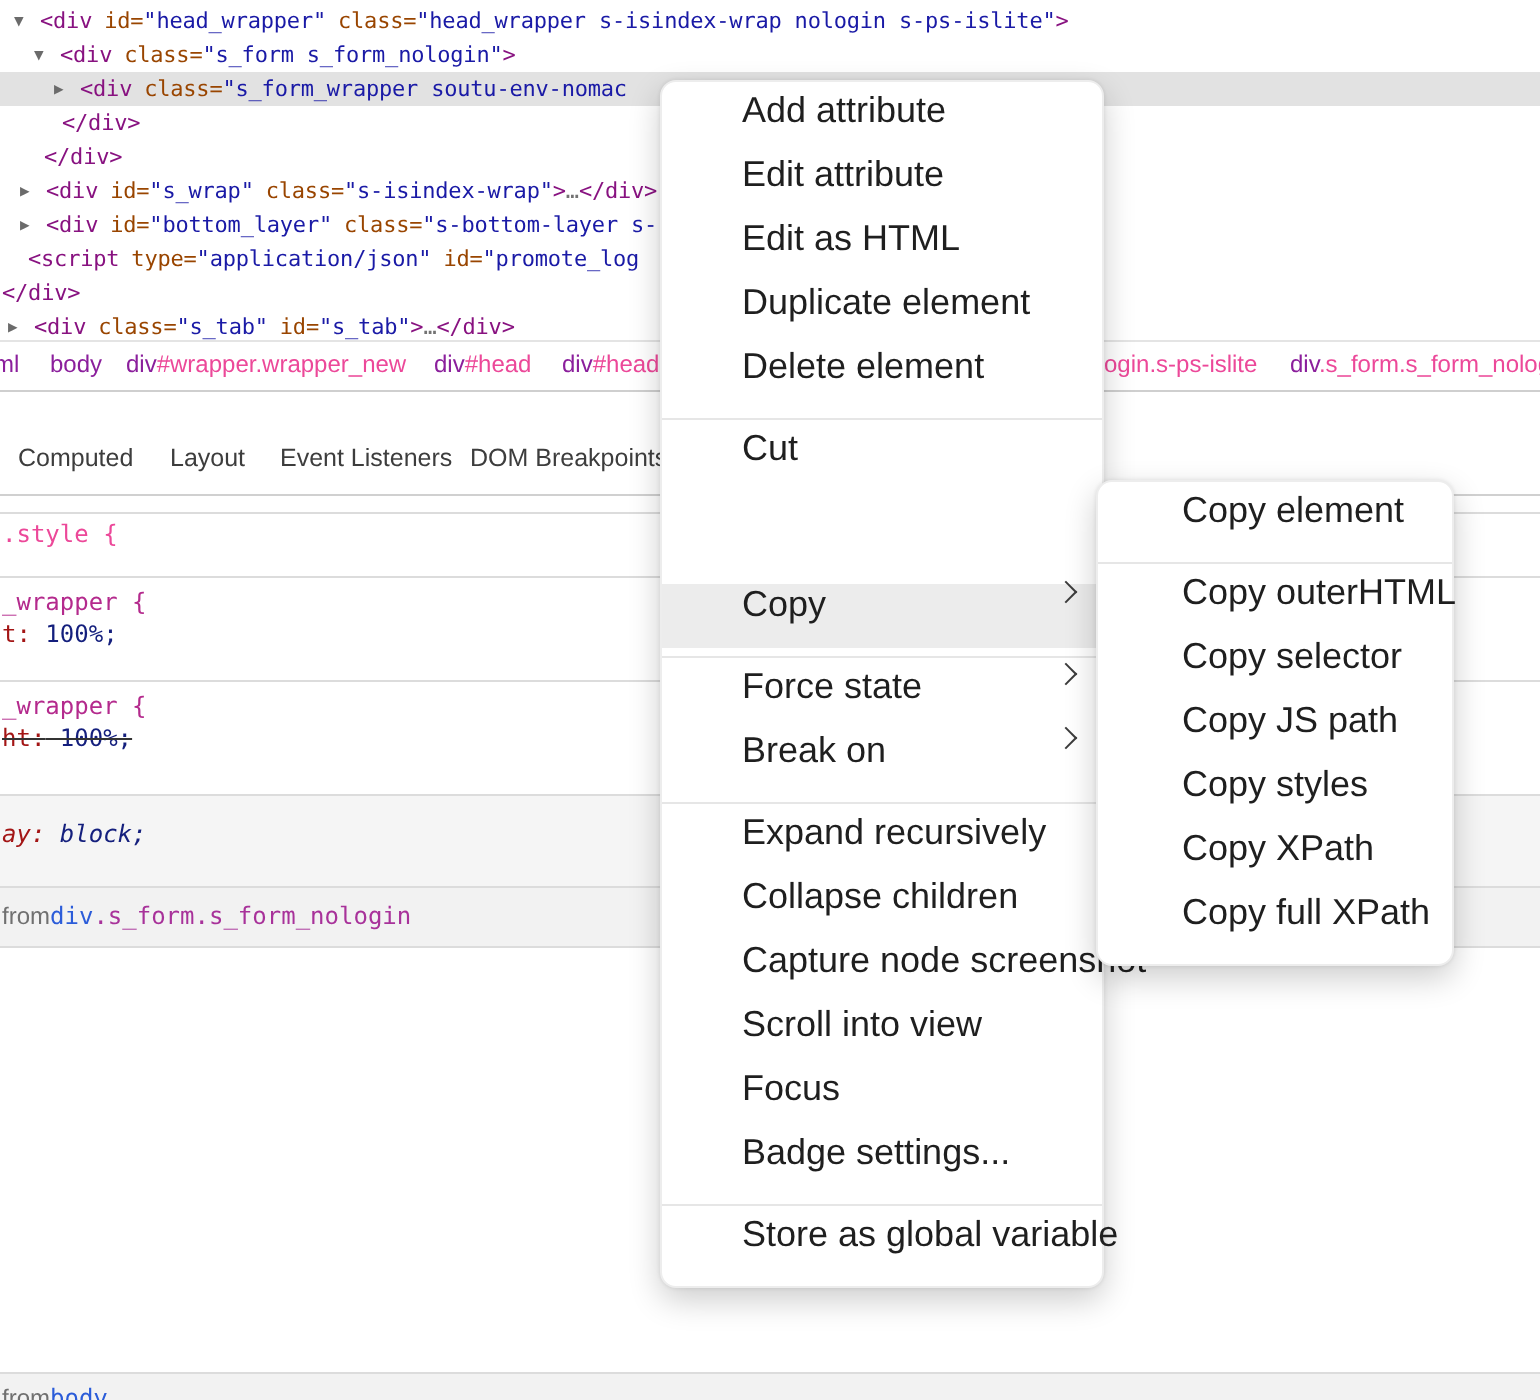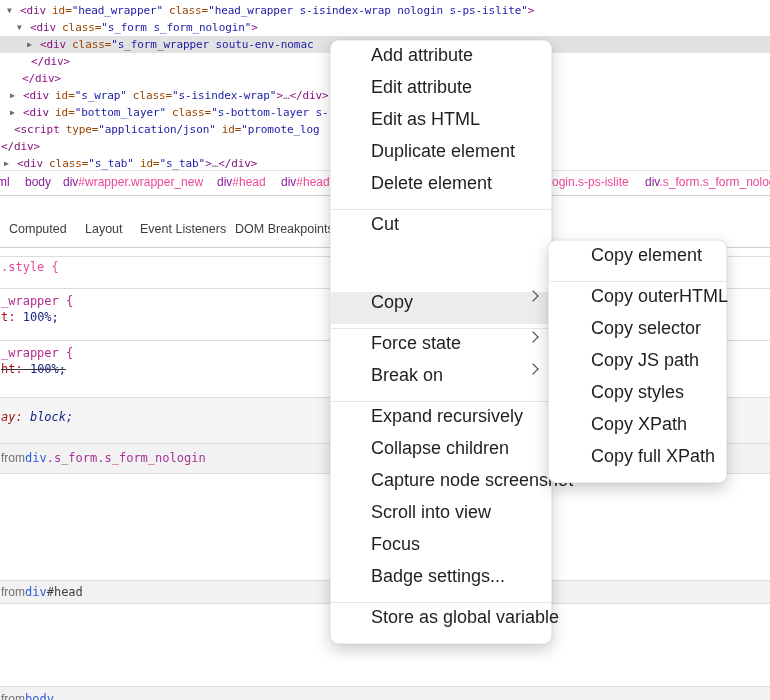--- a/index.html
+++ b/index.html
@@ -108,23 +108,20 @@
 
   <div class="ua-block">
     <div class="sline" style="top:0;position:absolute;"></div>
   </div>
   <div class="code ua-decl" style="top:410px"><span class="prop">ay:</span><span class="val"> block;</span></div>
 
   <div class="inhbar" style="top:443px;height:29px;">
     <div class="code" style="top:7px"><span class="fromlbl">from</span><span class="linktag">div</span><span class="linksfx">.s_form.s_form_nologin</span></div>
   </div>
 
-  <div class="inhbar" style="top:580px;height:22px;">
-    <div class="code" style="top:4px"><span class="fromlbl">from</span><span class="linktag">div</span><span class="linkid">#head</span></div>
-  </div>
 
   <div class="inhbar" style="top:686px;height:14px;border-bottom:none;">
     <div class="code" style="top:5px"><span class="fromlbl">from</span><span class="linktag">body</span></div>
   </div>
 
   <div class="menu" style="left:330px;top:40px;width:222px;">
     <div class="mi">
         <span>Add attribute</span>
       </div>
     <div class="mi">

